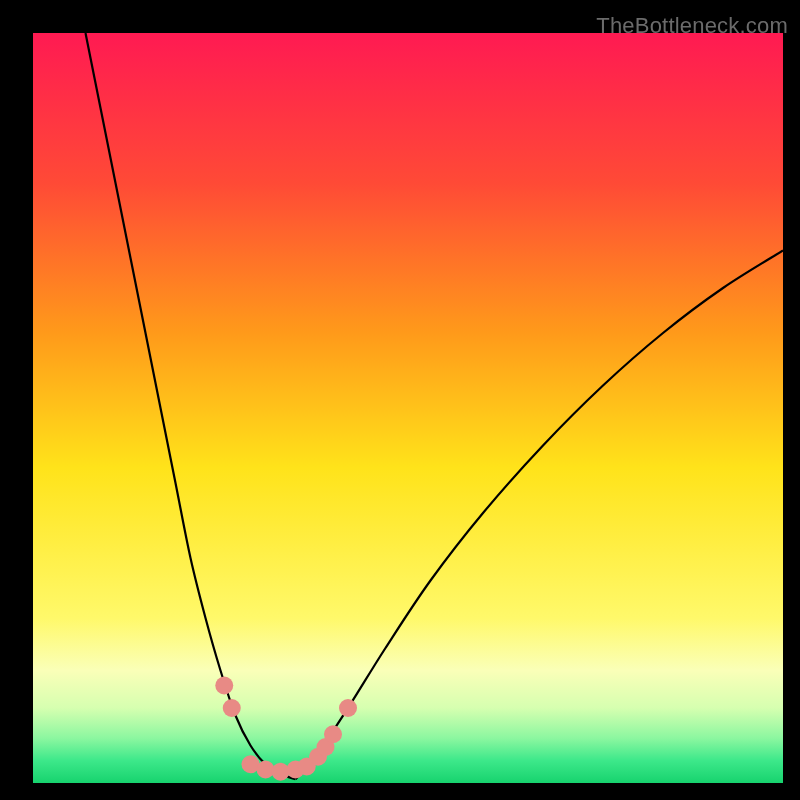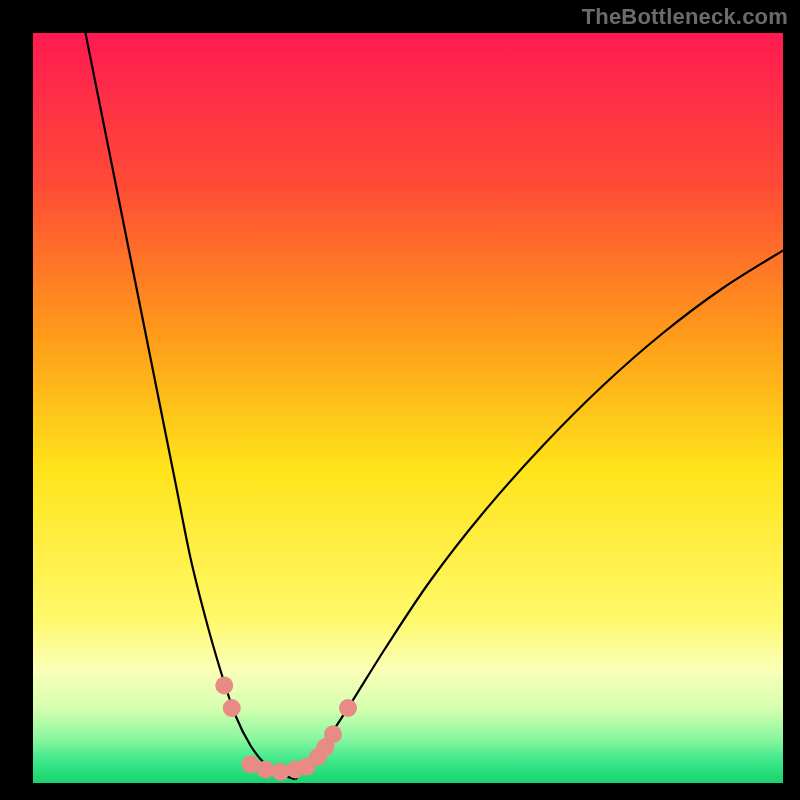--- a/index.html
+++ b/index.html
@@ -11,25 +11,25 @@
     overflow: hidden;
   }
   .frame {
     position: relative;
     width: 800px;
     height: 800px;
     background: #000000;
   }
   .watermark {
     position: absolute;
-    top: 4px;
+    top: 13px;
     right: 12px;
     font-family: Arial, Helvetica, sans-serif;
     font-size: 22px;
-    font-weight: 700;
+    font-weight: 400;
     color: #6b6b6b;
     letter-spacing: 0.2px;
     z-index: 10;
   }
   .plot {
     position: absolute;
     left: 33px;
     top: 33px;
     width: 750px;
     height: 750px;

